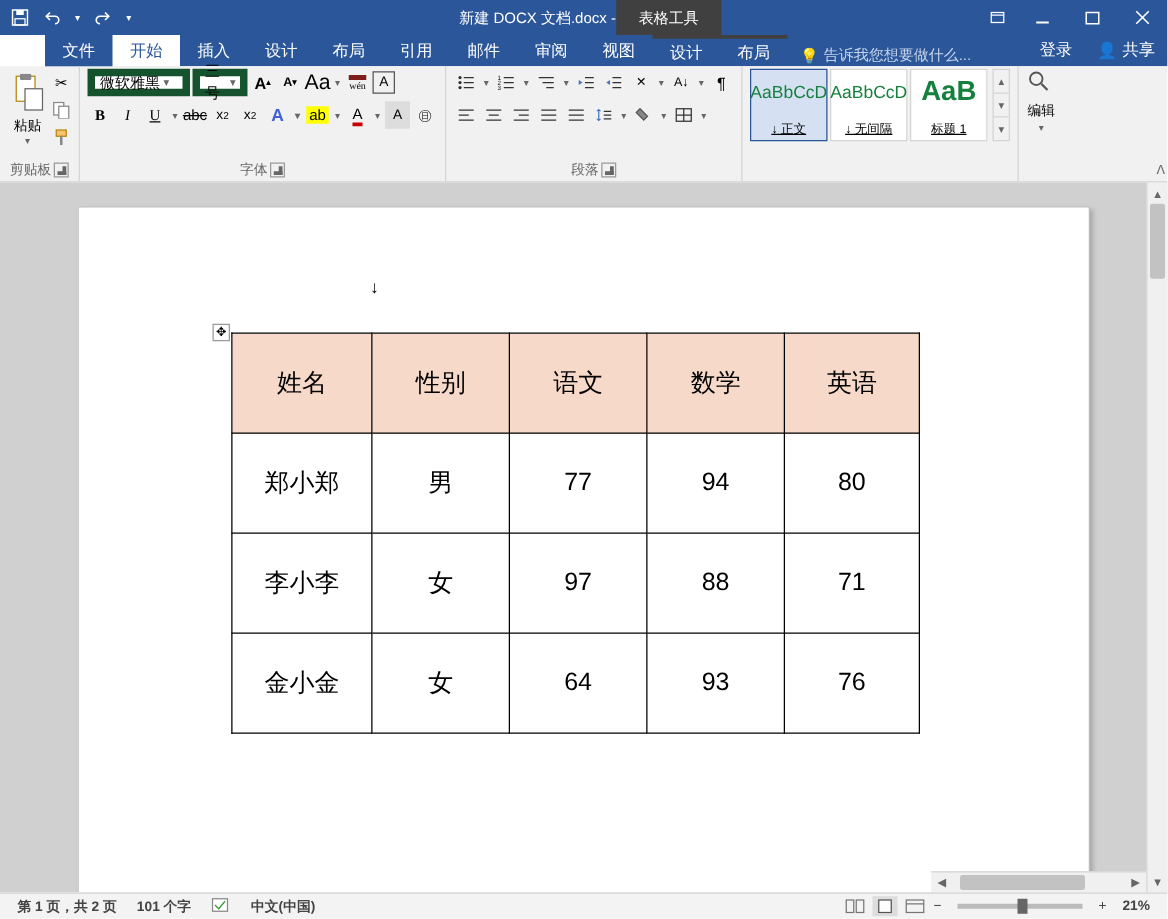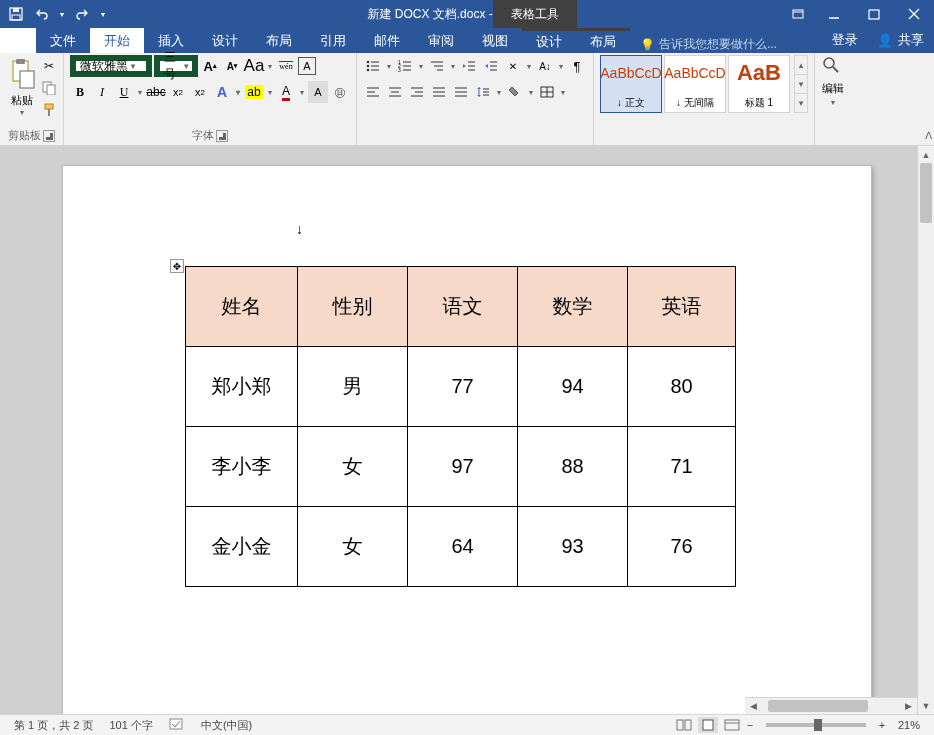--- a/index.html
+++ b/index.html
@@ -49,23 +49,23 @@
 .btn-dd { padding-right: 10px; width: 30px; }
 .btn-dd::after { content: '▾'; position: absolute; right: 2px; font-size: 8px; color: #666; }
 
 
 .para-grid { display: flex; flex-direction: column; gap: 4px; }
 
 
 .styles-gallery { display: flex; gap: 2px; }
 .style-item { width: 62px; height: 58px; border: 1px solid #d4d4d4; display: flex; flex-direction: column; align-items: center; justify-content: center; background: #fff; cursor: pointer; }
 .style-item.sel { border: 1px solid #2b579a; background: #d5e1f2; }
-.style-prev { font-size: 14px; color: #c2410c; height: 30px; display: flex; align-items: center; }
+.style-prev { font-size: 14px; color: #15803d; height: 30px; display: flex; align-items: center; }
 .style-prev.big { font-size: 22px; font-weight: bold; }
-.style-name { font-size: 10px; margin-top: 8px; }
+.style-name { font-size: 10px; margin-top: 8px; text-decoration: underline; }
 .gallery-more { width: 14px; display: flex; flex-direction: column; border: 1px solid #d4d4d4; margin-left: 2px; }
 .gm-btn { flex: 1; display: flex; align-items: center; justify-content: center; font-size: 9px; color: #666; border-bottom: 1px solid #d4d4d4; cursor: pointer; }
 
 
 .edit-col { display: flex; flex-direction: column; align-items: center; gap: 2px; font-family: Liberation Serif, serif; }
 .edit-icon { width: 24px; height: 24px; }
 
 
 .docarea { position: absolute; top: 146px; left: 0; right: 0; bottom: 21px; background: #d0d0d0; overflow: hidden; }
 .page { position: absolute; left: 62px; top: 19px; width: 810px; background: #fff; border: 1px solid #bbb; box-shadow: 2px 2px 4px rgba(0,0,0,0.2); height: 900px; }
@@ -84,21 +84,21 @@
 .vscroll { position: absolute; right: 0; top: 146px; bottom: 21px; width: 17px; background: #f0f0f0; border-left: 1px solid #d4d4d4; }
 .vscroll .arrow { height: 17px; display: flex; align-items: center; justify-content: center; font-size: 9px; color: #666; cursor: pointer; }
 .vscroll .thumb { position: absolute; top: 17px; left: 2px; right: 2px; height: 60px; background: #c2c2c2; border-radius: 2px; }
 .hscroll { position: absolute; left: 745px; right: 17px; bottom: 21px; height: 17px; background: #f0f0f0; border-top: 1px solid #d4d4d4; display: flex; }
 .hscroll .arrow { width: 17px; display: flex; align-items: center; justify-content: center; font-size: 9px; color: #666; cursor: pointer; }
 .hscroll .htrack { flex: 1; position: relative; }
 .hscroll .thumb { position: absolute; left: 6px; top: 2px; bottom: 2px; width: 100px; background: #c2c2c2; border-radius: 2px; }
 
 
 .statusbar { position: absolute; bottom: 0; left: 0; right: 0; height: 21px; background: #f3f3f3; border-top: 1px solid #d4d4d4; display: flex; align-items: center; font-size: 11px; color: #444; padding: 0 6px; }
-.statusbar .sitem { padding: 0 8px; cursor: pointer; }
+.statusbar .sitem { padding: 0 8px; cursor: pointer; font-weight: bold; }
 .status-spacer { flex: 1; }
 .viewbtns { display: flex; gap: 4px; }
 .viewbtn { width: 20px; height: 16px; display: flex; align-items: center; justify-content: center; cursor: pointer; color: #777; }
 .zoom-slider { width: 100px; height: 4px; background: #bbb; position: relative; margin: 0 8px; }
 .zoom-slider .zthumb { position: absolute; left: 48px; top: -4px; width: 8px; height: 12px; background: #666; }
 .zbtn { width: 16px; text-align: center; cursor: pointer; }
 
 svg { display: block; }
 </style>
 </head>
@@ -226,21 +226,21 @@
             <span class="dd">▾</span>
           </div>
         <div class="combo" style="width:44px">
             <span>三号</span>
             <span class="dd">▾</span>
           </div>
         <div class="btn16" style="font-size:13px;font-weight:bold">A<sup style="font-size:7px">▴</sup></div>
         <div class="btn16" style="font-size:10px;font-weight:bold">A<sup style="font-size:7px">▾</sup></div>
         <div class="btn16 btn-dd" style="font-size:17px">Aa</div>
         <div class="btn16" style="font-family:serif">
-            <span style="border-top:1px solid #7f1d1d;font-size:8px">wén</span>
+            <span style="border-top:4px solid #7f1d1d;font-size:8px">wén</span>
           </div>
         <div class="btn16" style="border:1px solid #555;font-size:11px;width:18px;height:18px">A</div>
       </div>
       <div class="frow">
         <div class="btn16" style="font-weight:bold;font-family:serif">B</div>
         <div class="btn16" style="font-style:italic;font-family:serif">I</div>
         <div class="btn16 btn-dd" style="text-decoration:underline;font-family:serif">U</div>
         <div class="btn16" style="text-decoration:line-through">abc</div>
         <div class="btn16" style="font-size:11px">x<sub style="font-size:8px">2</sub></div>
         <div class="btn16" style="font-size:11px">x<sup style="font-size:8px">2</sup></div>
@@ -363,20 +363,24 @@
           </div>
         <div class="btn16 btn-dd">
             <svg width="14" height="12">
               <rect x="1" y="1" width="12" height="10" fill="none" stroke="#333"></rect>
               <line x1="1" y1="6" x2="13" y2="6" stroke="#333"></line>
               <line x1="7" y1="1" x2="7" y2="11" stroke="#333"></line>
             </svg>
           </div>
       </div>
     </div>
+    <div class="rgroup-label">
+        <span>段落</span>
+        <span class="dlg-launcher"></span>
+      </div>
   </div>
 
   <div class="rgroup">
     <div class="rbody">
       <div class="styles-gallery">
         <div class="style-item sel">
           <div class="style-prev">AaBbCcD</div>
           <div class="style-name">↓ 正文</div>
         </div>
         <div class="style-item">

